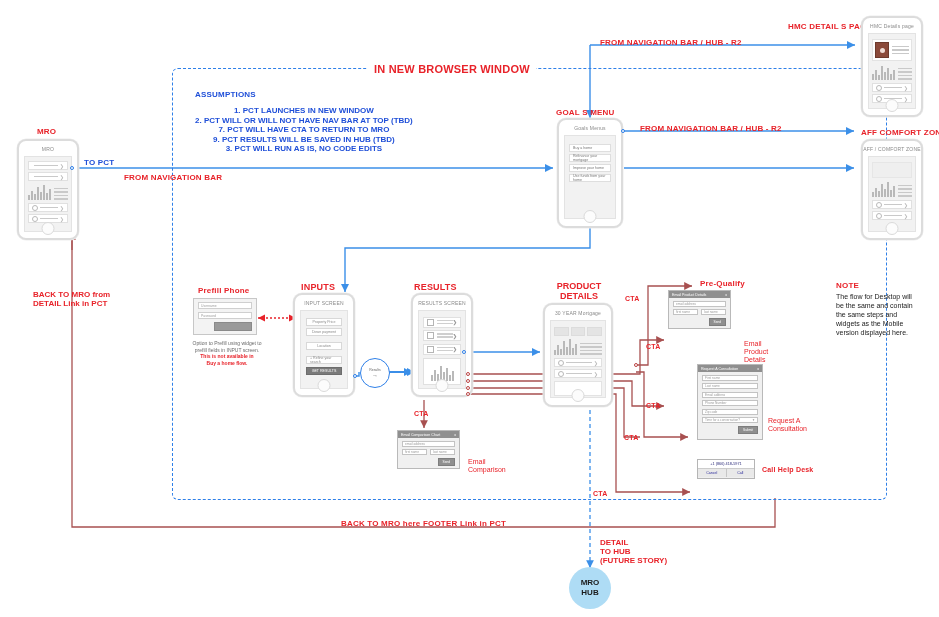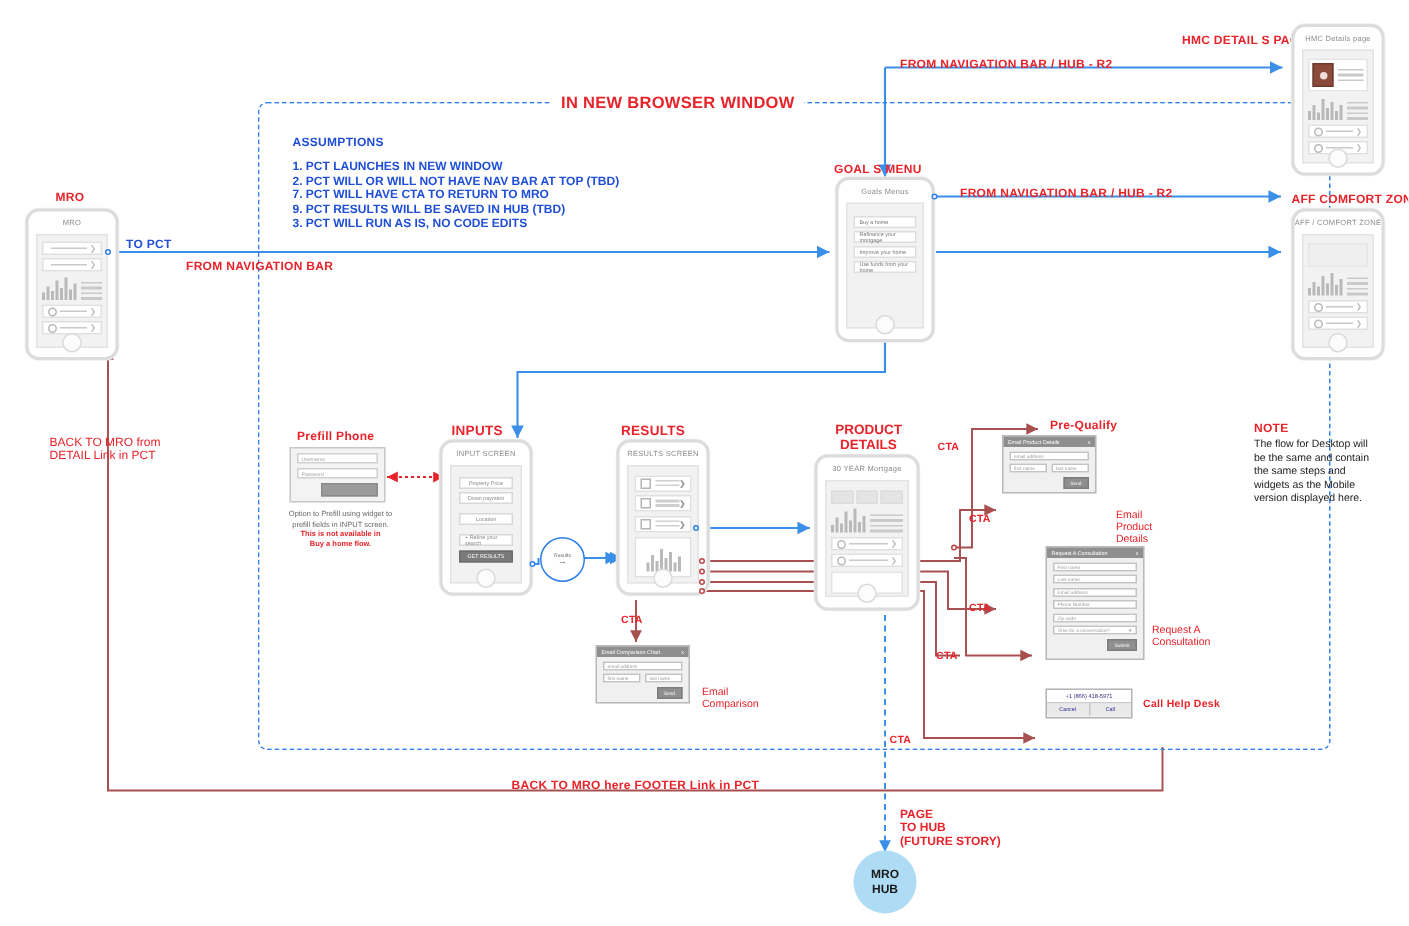--- a/index.html
+++ b/index.html
@@ -2,21 +2,21 @@
 <html><head>
 <meta charset="utf-8">
 <style>
   html,body{margin:0;padding:0;background:#ffffff;}
   body{font-family:"Liberation Sans",sans-serif;}
   #canvas{position:relative;width:939px;height:617px;background:#fff;overflow:hidden;}
 
   
   .lbl{position:absolute;font-weight:bold;letter-spacing:.2px;white-space:nowrap;}
   .red{color:#e8232a;}
-  .blue{color:#1f4fd8;}
+  .blue{color:#1f4fd8;text-align:center;}
   .dark{color:#222;}
   .tiny{font-size:5px;}
   .f7{font-size:7px;}
   .f8{font-size:8px;}
   .f9{font-size:9px;}
   .f11{font-size:11px;}
 
   
   .dashbox{position:absolute;border:1.5px dashed #2e7fe8;border-radius:6px;}
   .note-block{position:absolute;line-height:8.5px;}
@@ -213,21 +213,21 @@
           <span class="gear"></span>
           <div class="dash"></div>
           <span class="chev">❯</span>
         </div>
     </div>
     <div class="home"></div>
   </div>
   <div class="dot b" style="left:70px;top:166px;"></div>
   <div class="lbl blue f8" style="left:84px;top:158px;">TO PCT</div>
   <div class="lbl red f8" style="left:84px;top:173px;margin-left:40px;">FROM NAVIGATION BAR</div>
-  <div class="note-block red f8" style="left:33px;top:290px;font-weight:normal;line-height:9px;">
+  <div class="note-block red f8" style="left:33px;top:290px;font-weight:bold;line-height:9px;">
     <div>BACK TO MRO from</div>
     <div>DETAIL Link in PCT</div>
   </div>
 
   <div class="lbl red f8" style="left:556px;top:108px;">GOAL S MENU</div>
   <div class="phone" style="left:557px;top:118px;width:66px;height:110px;">
     <div class="ptitle">Goals Menus</div>
     <div class="screen" style="height:84px;padding-top:6px;">
       <div class="menuitem">Buy a home</div>
       <div class="menuitem">Refinance your mortgage</div>
@@ -534,21 +534,21 @@
   <div class="note-block" style="left:836px;top:292px;line-height:9px;">
     <div class="f7 dark" style="font-weight:normal;">The flow for Desktop will</div>
     <div class="f7 dark" style="font-weight:normal;">be the same and contain</div>
     <div class="f7 dark" style="font-weight:normal;">the same steps and</div>
     <div class="f7 dark" style="font-weight:normal;">widgets as the Mobile</div>
     <div class="f7 dark" style="font-weight:normal;">version displayed here.</div>
   </div>
 
   <div class="lbl red f8" style="left:341px;top:519px;">BACK TO MRO here FOOTER Link in PCT</div>
   <div class="note-block red f8" style="left:600px;top:538px;font-weight:bold;line-height:9px;">
-    <div>PAGE</div>
+    <div>DETAIL</div>
     <div>TO HUB</div>
     <div>(FUTURE STORY)</div>
   </div>
   <div class="hub" style="left:569px;top:567px;">
     <div>MRO</div>
     <div>HUB</div>
   </div>
 
 </div>
 

